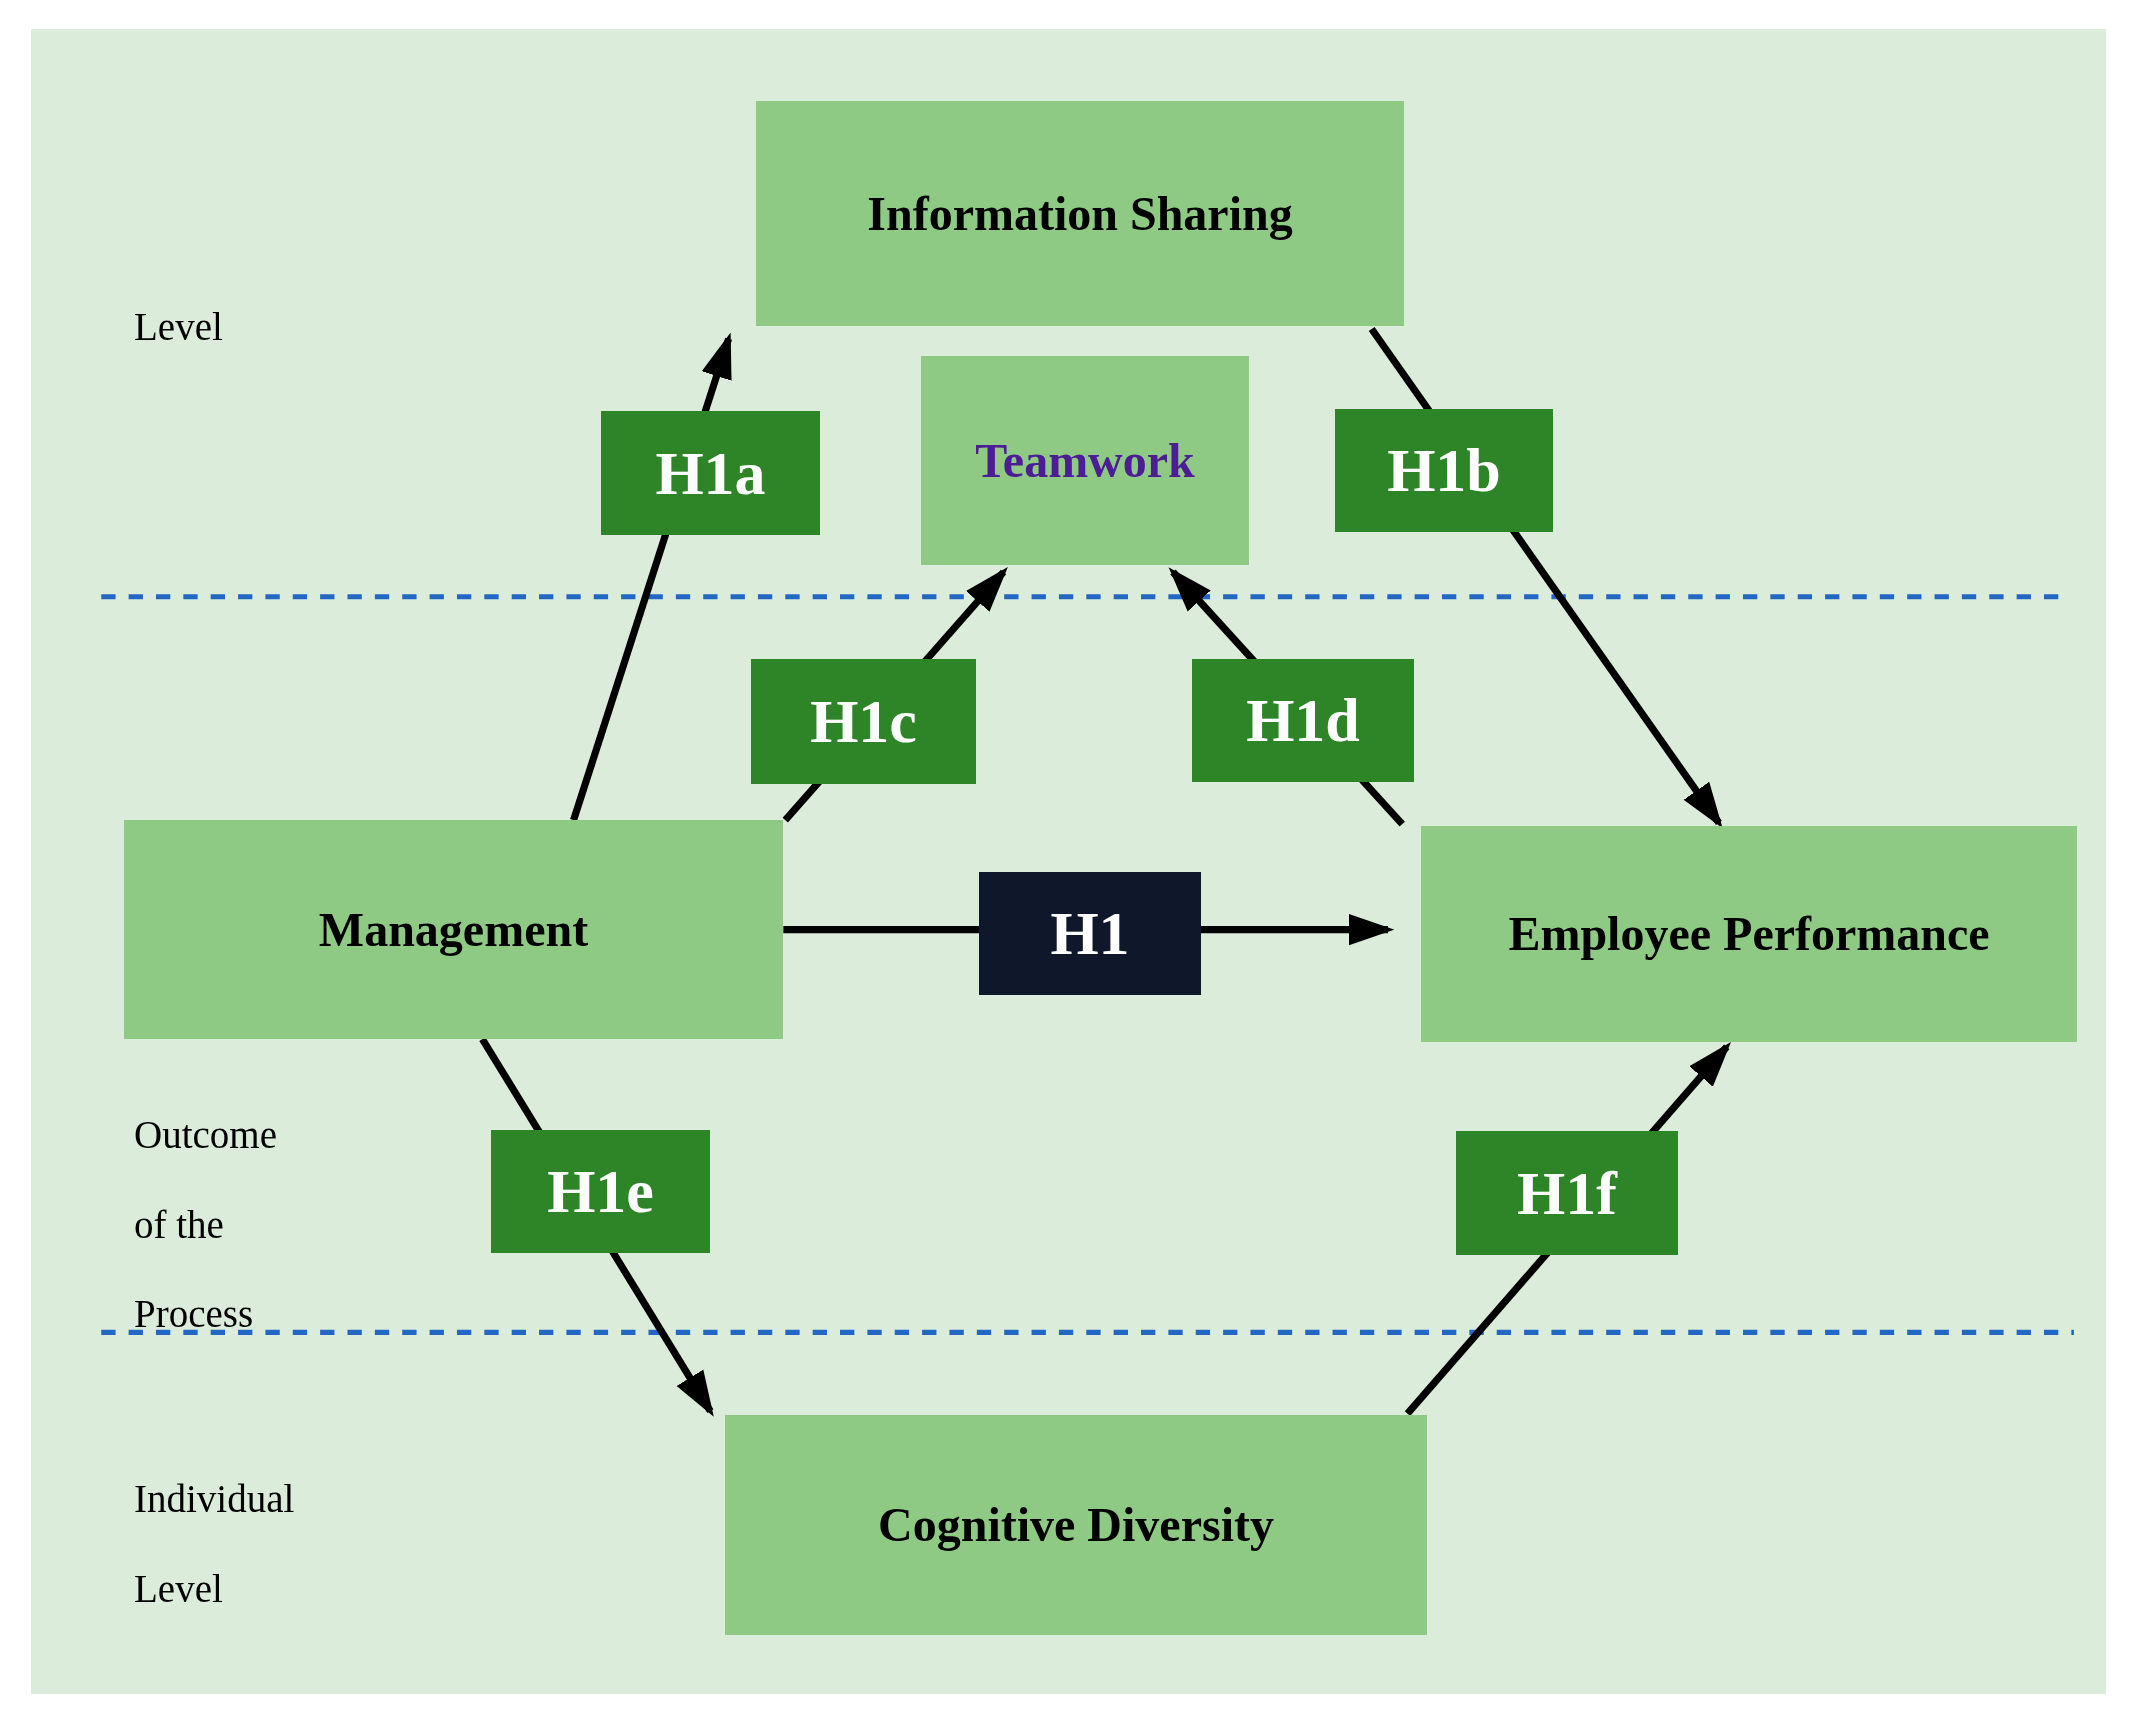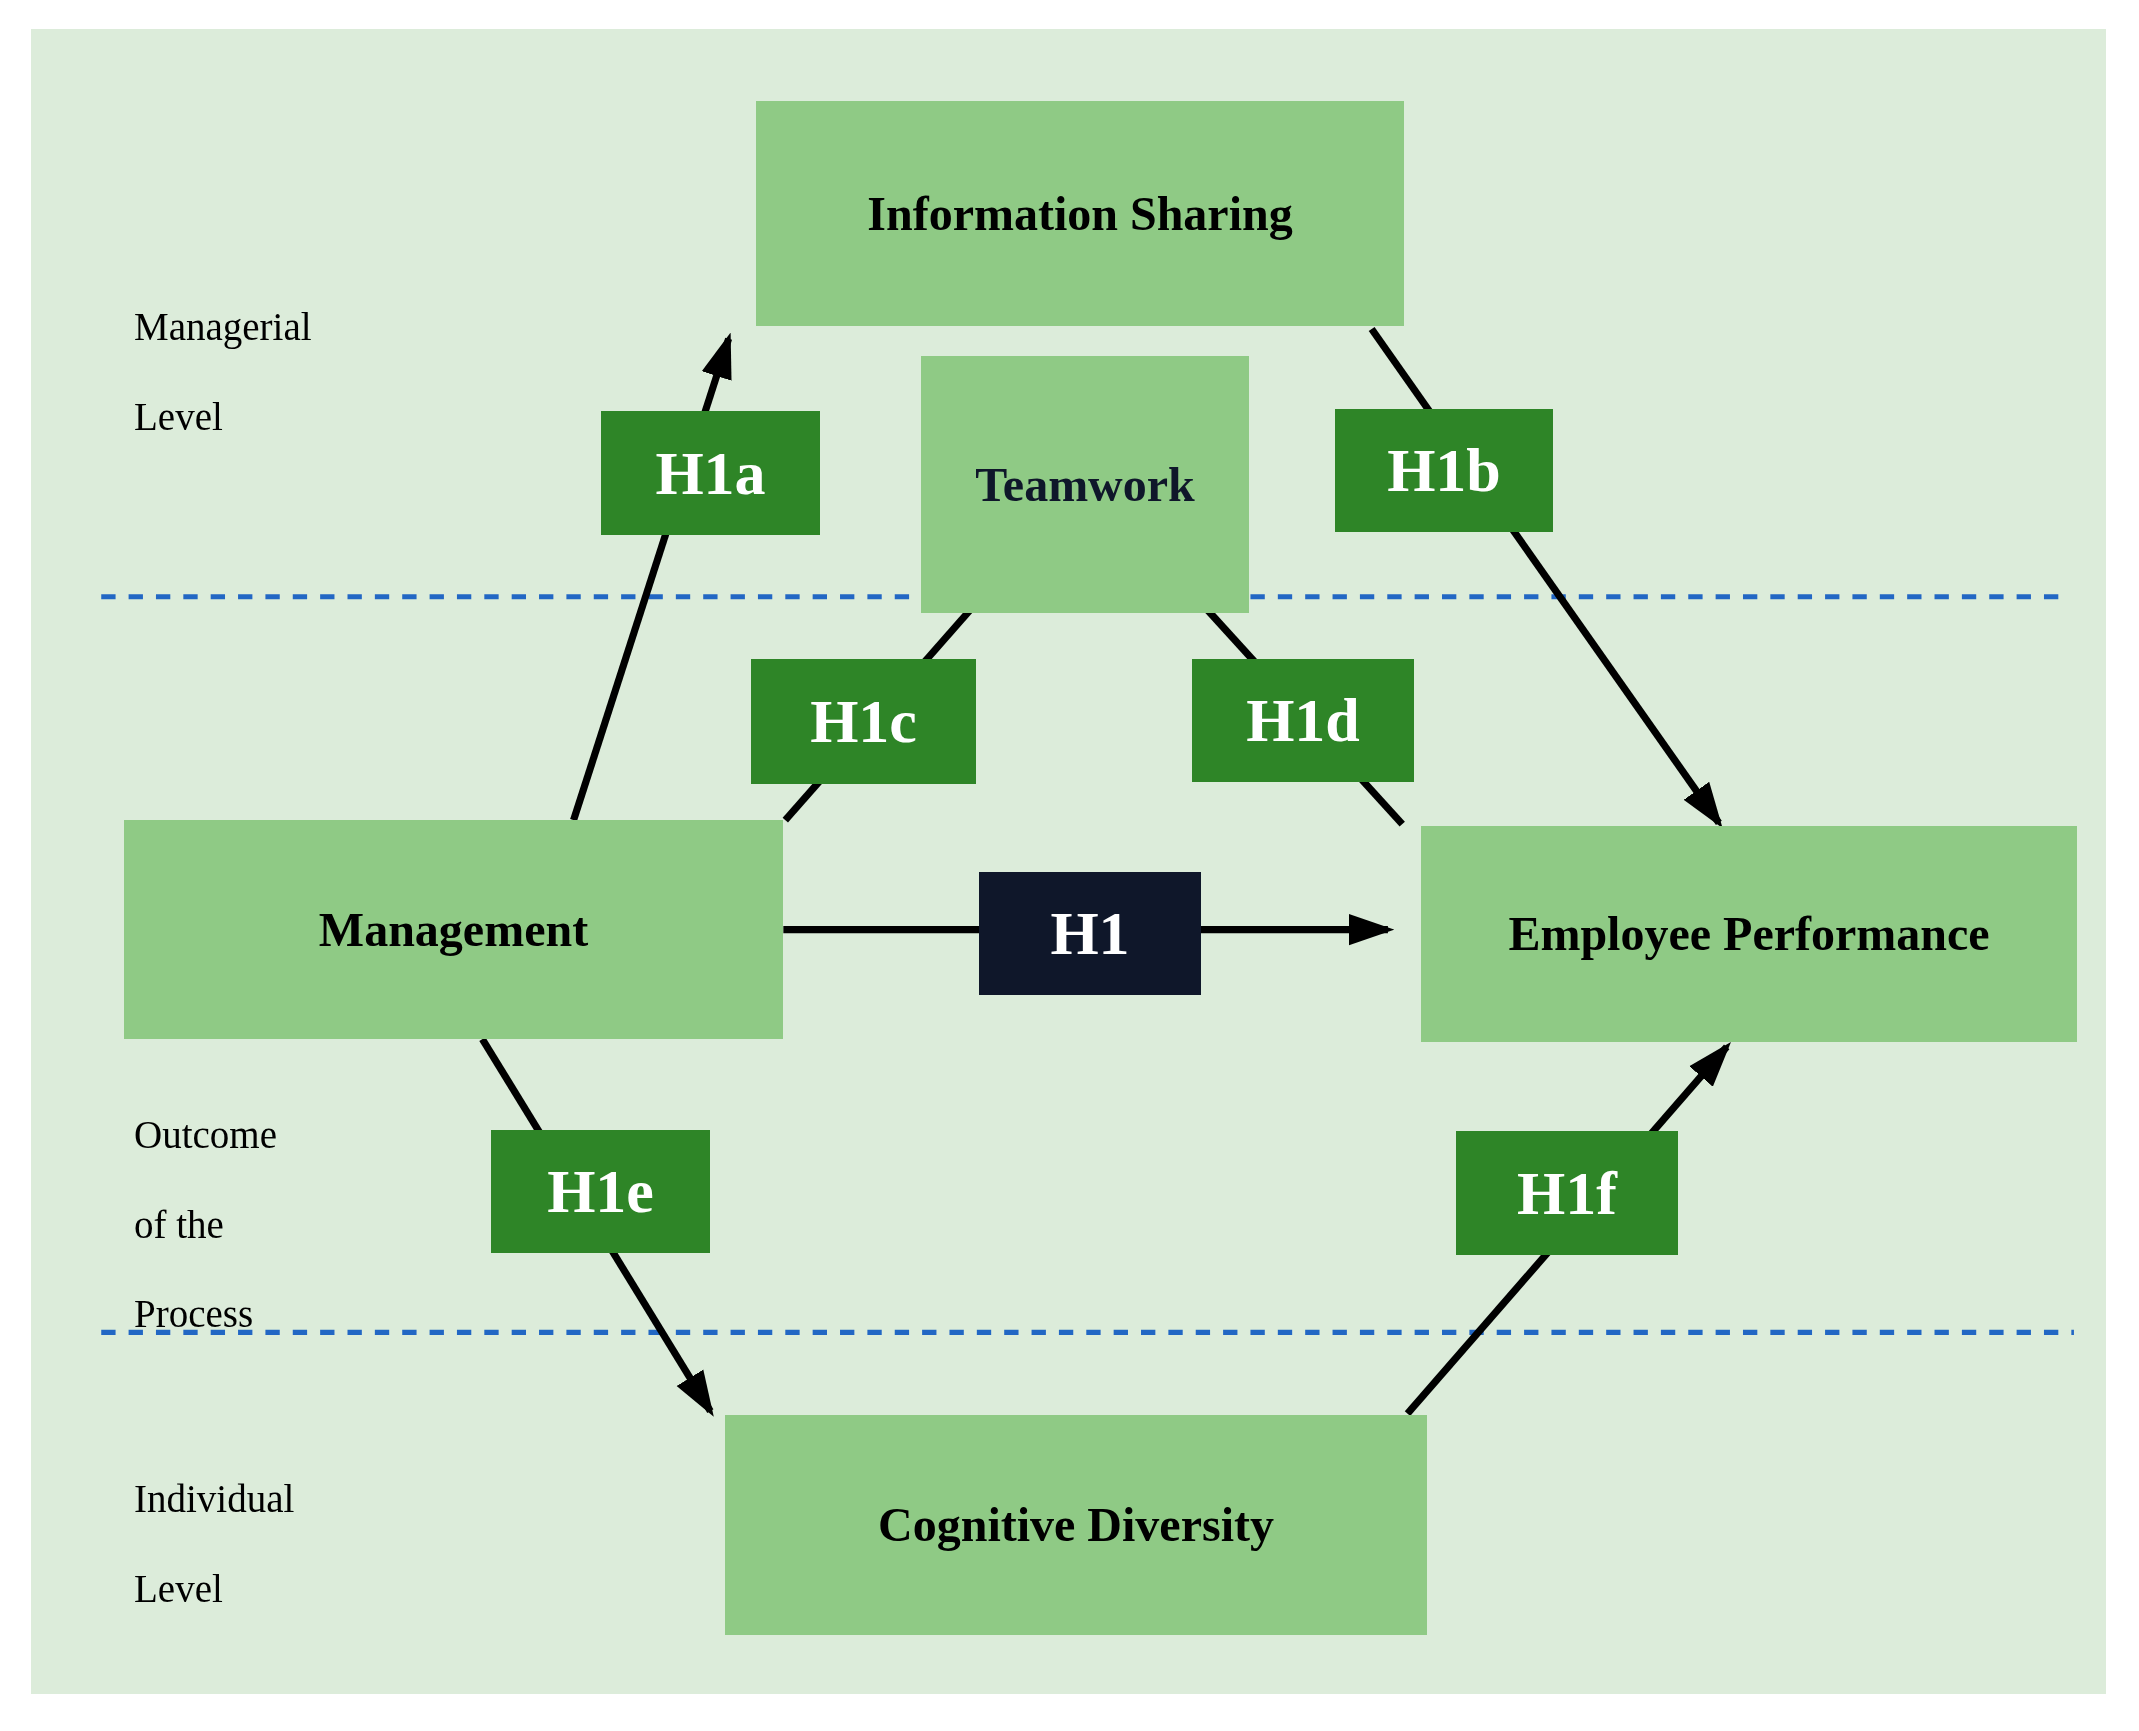--- a/index.html
+++ b/index.html
@@ -33,21 +33,21 @@
       <line x1="1205" y1="1259" x2="1540" y2="878" stroke="#000000" stroke-width="11" marker-end="url(#ah)"></line>
       <line x1="2152" y1="1265" x2="1800" y2="878" stroke="#000000" stroke-width="11" marker-end="url(#ah)"></line>
       <line x1="1202" y1="1427" x2="2130" y2="1427" stroke="#000000" stroke-width="11" marker-end="url(#ah)"></line>
       <line x1="740" y1="1595" x2="1090" y2="2166" stroke="#000000" stroke-width="11" marker-end="url(#ah)"></line>
       <line x1="2160" y1="2170" x2="2650" y2="1607" stroke="#000000" stroke-width="11" marker-end="url(#ah)"></line>
     </svg>
   <div>
       <div class="box concept" style="left: 756px; top: 101px; width: 648px; height: 225px; background: rgb(143, 202, 133); color: rgb(0, 0, 0);">
         <div>Information Sharing</div>
       </div>
-      <div class="box concept" style="left: 921px; top: 356px; width: 328px; height: 257px; background: rgb(143, 202, 133); color: #0f172a;">
+      <div class="box concept" style="left: 921px; top: 356px; width: 328px; height: 209px; background: rgb(143, 202, 133); color: #4c1d95;">
         <div>Teamwork</div>
       </div>
       <div class="box concept" style="left: 124px; top: 820px; width: 659px; height: 219px; background: rgb(143, 202, 133); color: rgb(0, 0, 0);">
         <div>Management</div>
       </div>
       <div class="box concept" style="left: 1391px; top: 826px; width: 656px; height: 216px; background: rgb(143, 202, 133); color: rgb(0, 0, 0); margin-left: 30px;">
         <div>Employee Performance</div>
       </div>
       <div class="box concept" style="left: 725px; top: 1415px; width: 702px; height: 220px; background: rgb(143, 202, 133); color: rgb(0, 0, 0);">
         <div>Cognitive Diversity</div>
@@ -69,21 +69,20 @@
       </div>
       <div class="box hyp" style="left: 491px; top: 1130px; width: 219px; height: 123px; background: rgb(46, 133, 39); color: rgb(255, 255, 255);">
         <span>H1e</span>
       </div>
       <div class="box hyp" style="left: 1456px; top: 1131px; width: 222px; height: 124px; background: rgb(46, 133, 39); color: rgb(255, 255, 255);">
         <span>H1f</span>
       </div>
     </div>
   <div>
       <div class="level-label" style="left: 134px; top: 282px; color: rgb(0, 0, 0);">
-        <div>Managerial</div>
         <div>Level</div>
       </div>
       <div class="level-label" style="left: 134px; top: 1090px; color: rgb(0, 0, 0);">
         <div>Outcome</div>
         <div>of the</div>
         <div>Process</div>
       </div>
       <div class="level-label" style="left: 134px; top: 1454px; color: rgb(0, 0, 0);">
         <div>Individual</div>
         <div>Level</div>

